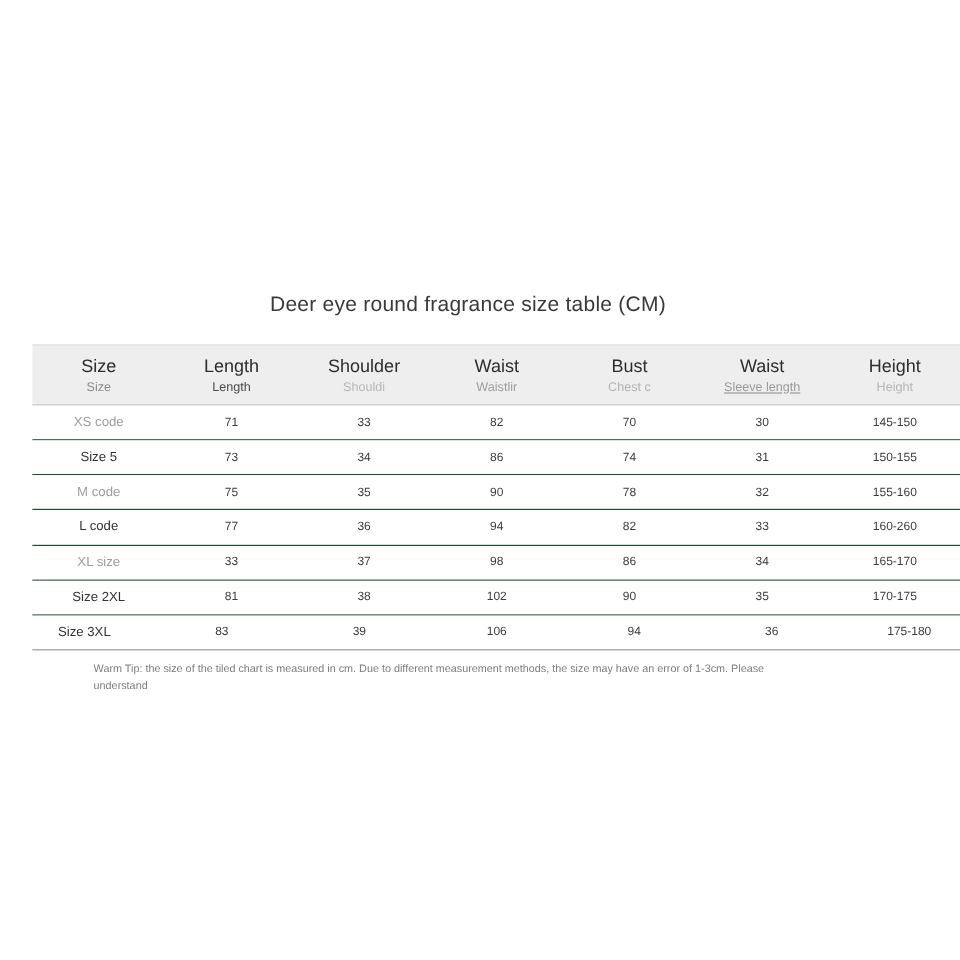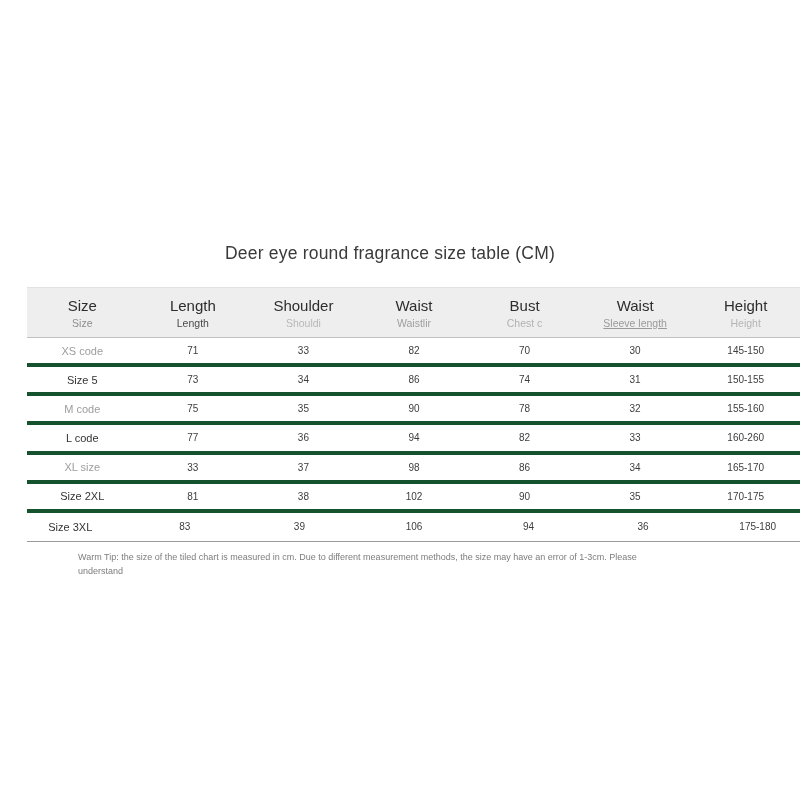--- a/index.html
+++ b/index.html
@@ -16,21 +16,21 @@
     display:grid; grid-template-columns:repeat(7,1fr);
     background:#eeeeee; height:49px; align-items:center;
     border-top:1px solid #e2e2e2; border-bottom:1px solid #c2c2c2;
   }
   .th { display:flex; flex-direction:column; align-items:center; justify-content:center; }
   .th-main { font-size:15px; color:#2d2d2d; }
   .th-sub  { font-size:10.5px; margin-top:3px; white-space:nowrap; }
   .trow {
     display:grid; grid-template-columns:repeat(7,1fr);
     height:29.15px; box-sizing:border-box; align-items:center; text-align:center;
-    border-bottom:4px solid #14532d; background:#ffffff;
+    border-bottom:1px solid #14532d; background:#ffffff;
   }
   .trow:last-child { border-bottom:1px solid #9a9a9a;gap:28px; }
   .cell-size { font-size:11px; color:#333333; }
   .cell-size.muted { color:#9d9d9d; }
   .cell-num { font-size:10px; color:#3d3d3d; }
   .cell-range { font-size:10px; color:#3d3d3d; }
   .footer {
     position:absolute; left:78px; top:550px; width:690px;
     font-size:9px; color:#7d7d7d; line-height:14px;
   }

